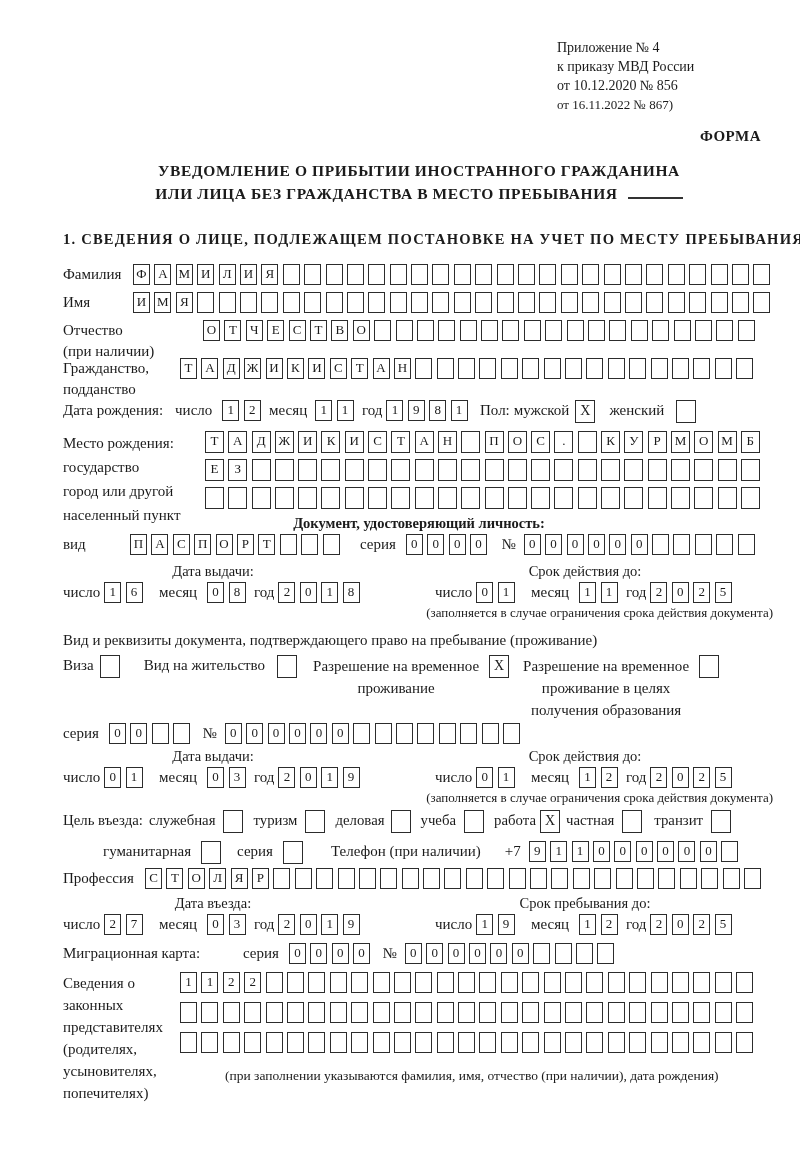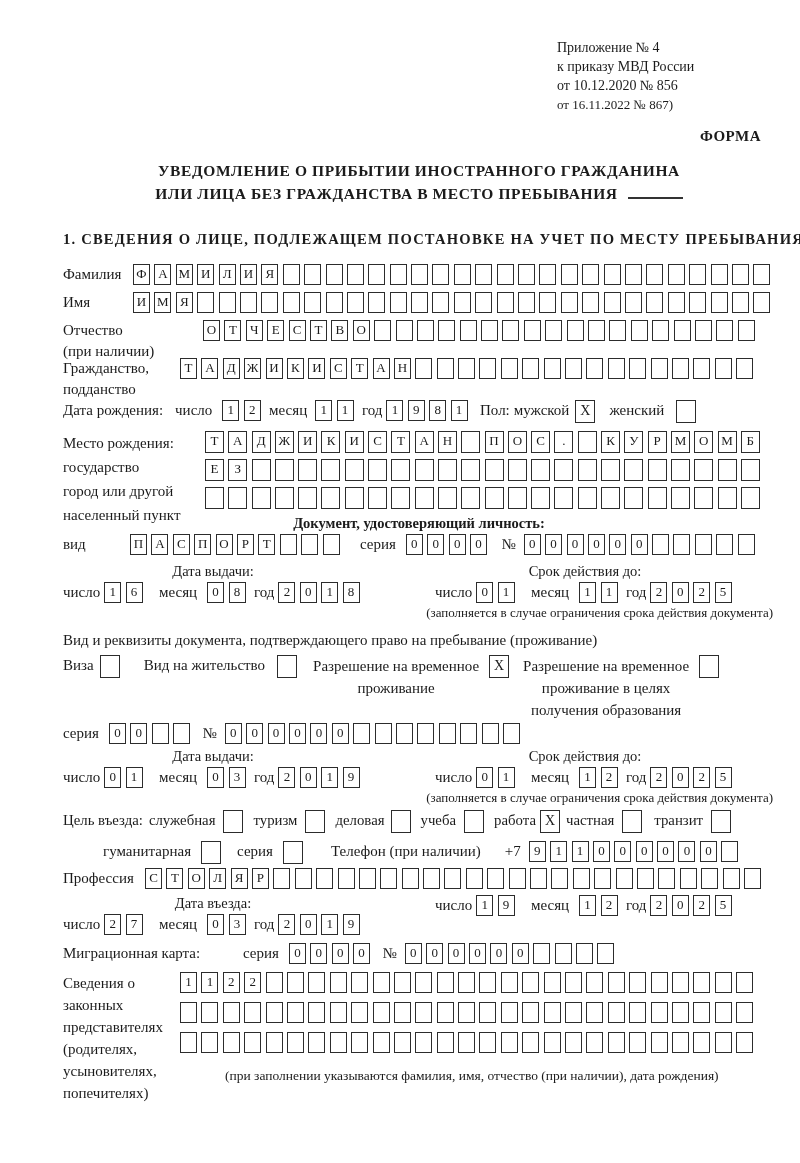--- a/index.html
+++ b/index.html
@@ -625,20 +625,21 @@
         <span class="lbl ml4">год</span>
         <span class="boxes ml4">
             <span class="cell">2</span>
             <span class="cell">0</span>
             <span class="cell">1</span>
             <span class="cell">9</span>
           </span>
       </div>
     </div>
     <div style="flex:1">
+      <div class="dhead">Срок пребывания до:</div>
       <div class="row">
         <span class="lbl">число</span>
         <span class="boxes ml4">
             <span class="cell">1</span>
             <span class="cell">9</span>
           </span>
         <span class="lbl ml12">месяц</span>
         <span class="boxes ml10">
             <span class="cell">1</span>
             <span class="cell">2</span>

